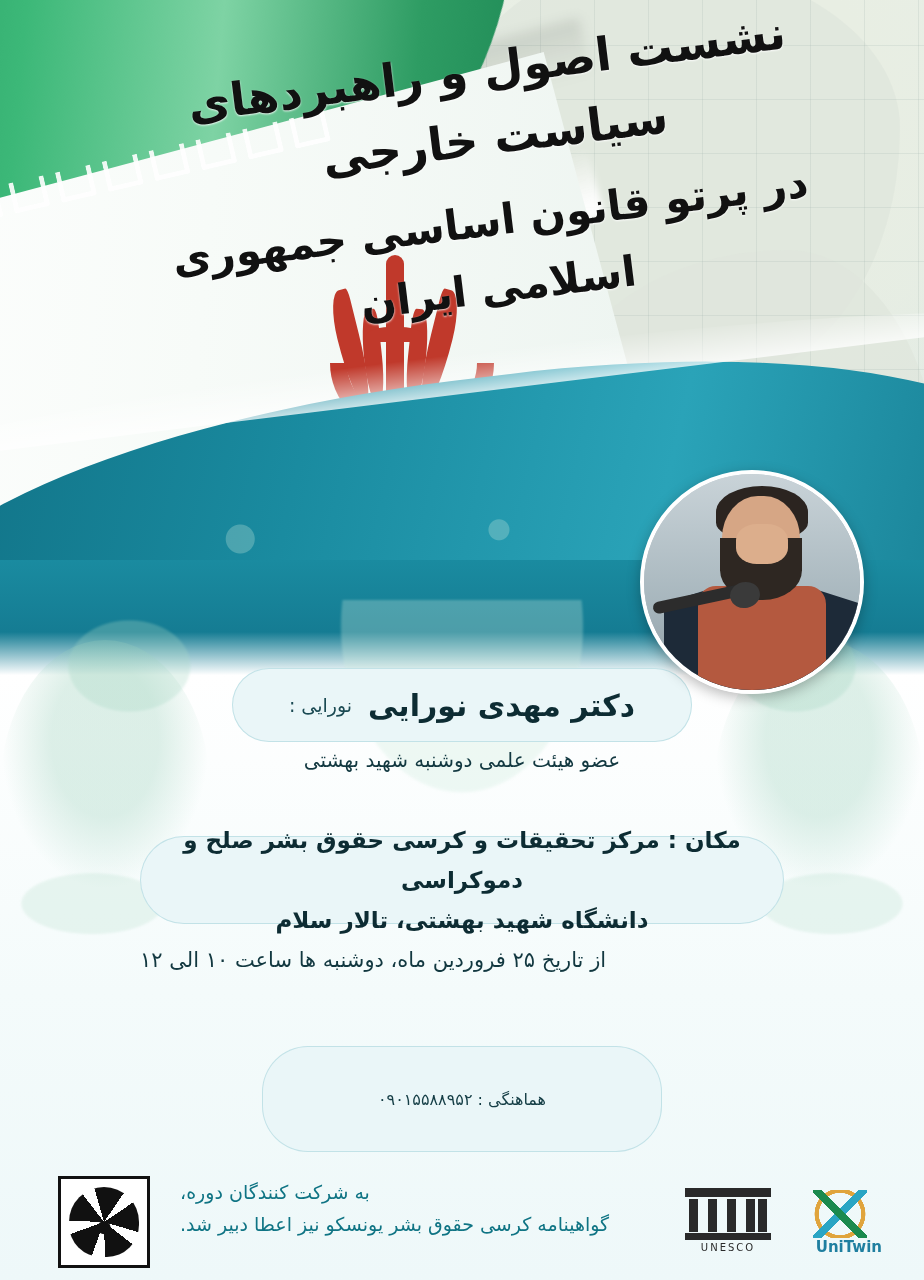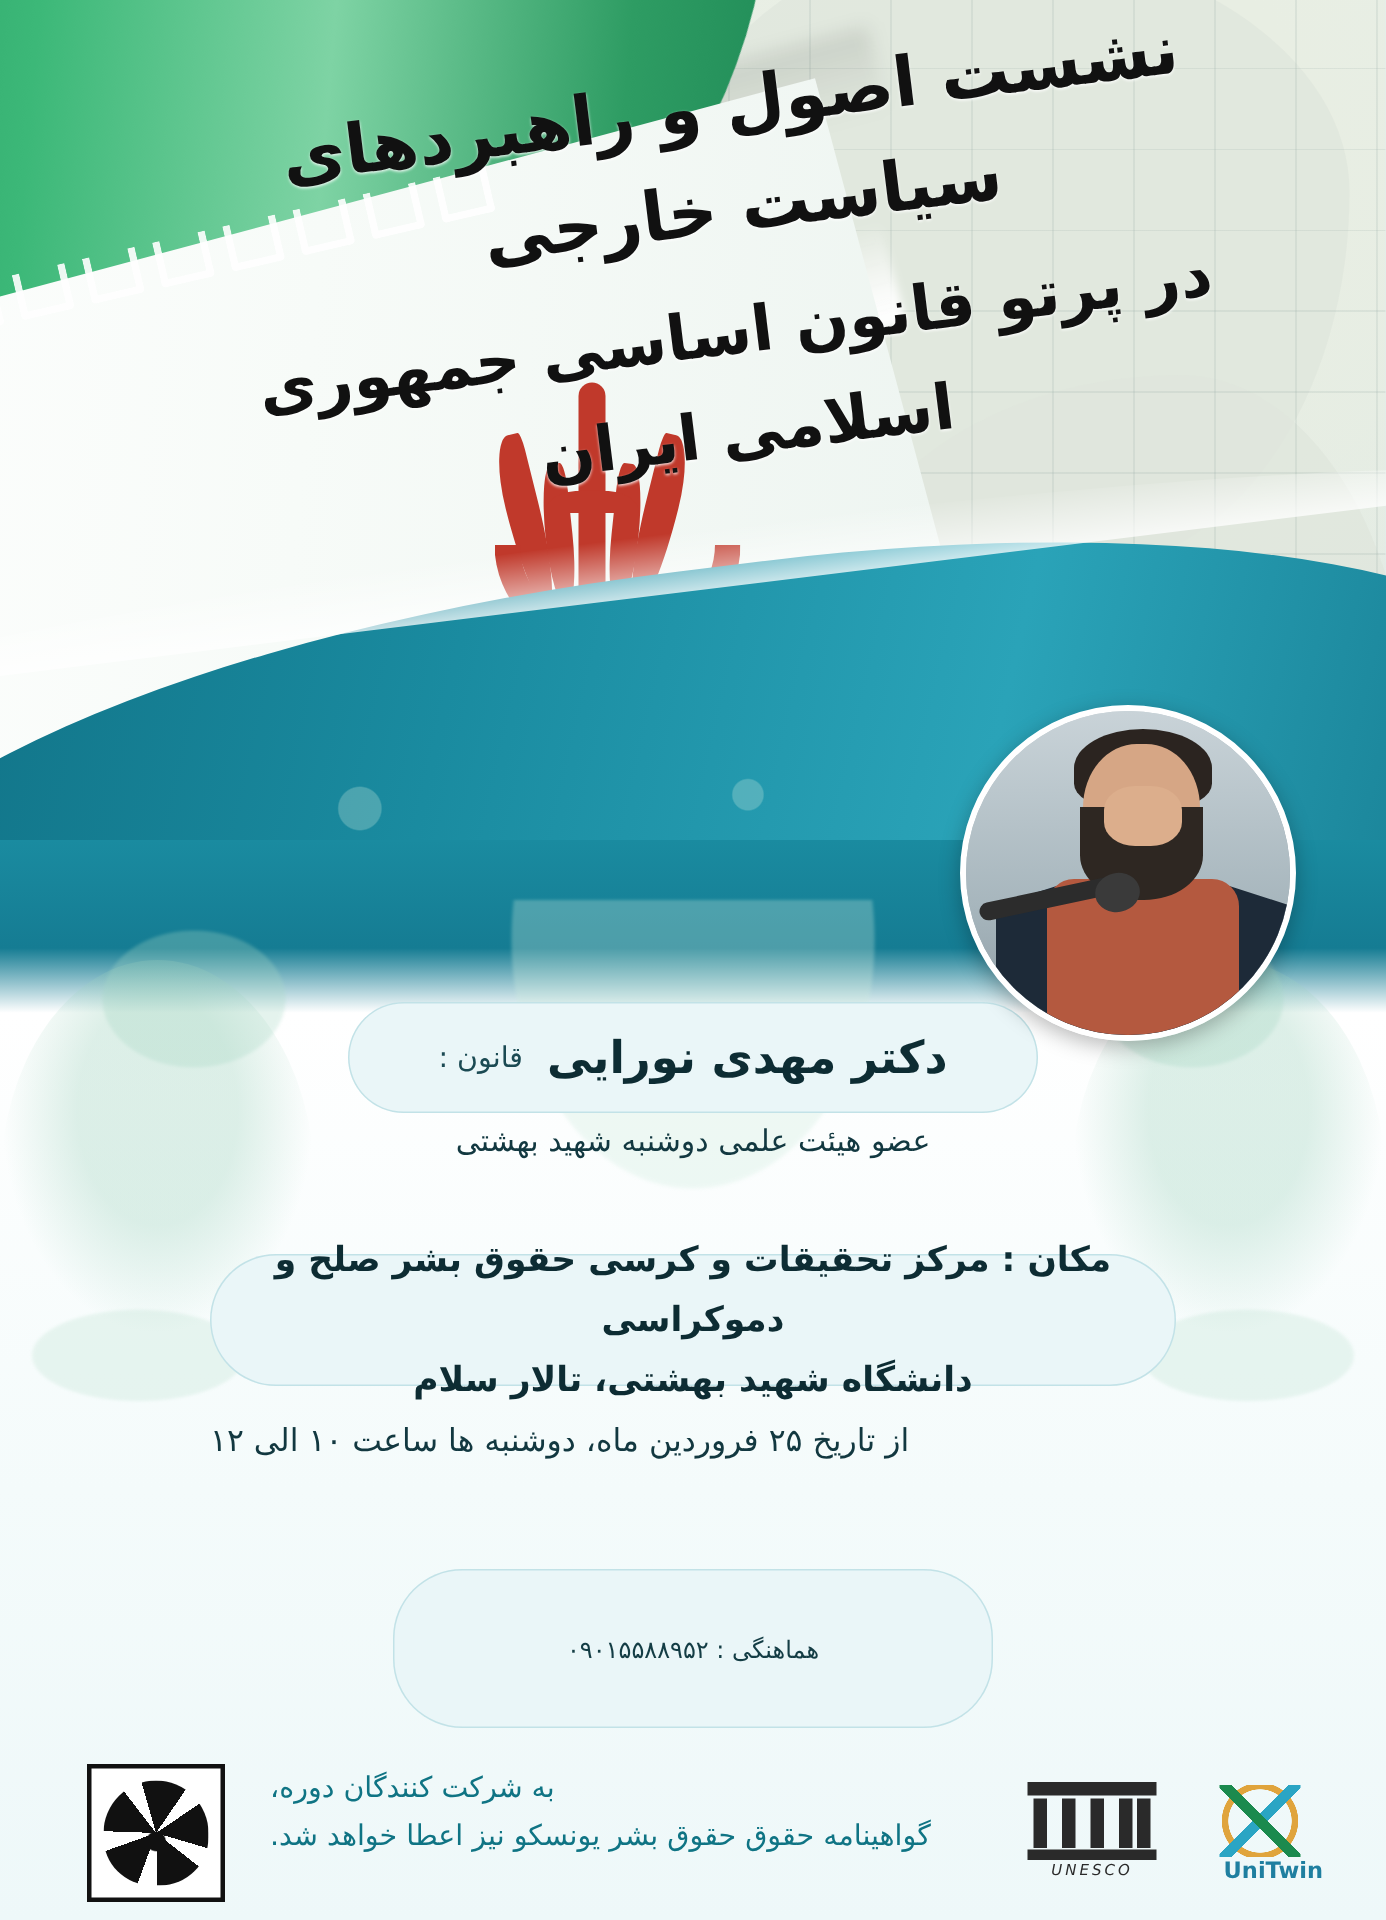--- a/index.html
+++ b/index.html
@@ -386,21 +386,21 @@
     width: 86px; height: 9px; background: currentColor;
   }
   .unesco-logo .col {
     position: absolute; top: 11px;
     width: 9px; height: 33px; background: currentColor;
   }
   .unesco-logo .base {
     position: absolute; left: 0; bottom: 0;
     width: 86px; height: 7px; background: currentColor;
   }
-  .unesco-logo .cap { font-size: 10px; letter-spacing: 2px; margin-top: 2px; font-style: italic; }
+  .unesco-logo .cap { font-size: 10px; letter-spacing: 2px; margin-top: 2px; }
   .unitwin-logo {
     position: absolute;
     right: 42px; top: 1190px;
     width: 84px; height: 76px;
     color: #1b8a4e;
   }
   .unitwin-logo .mark {
     width: 54px; height: 48px; margin: 0 auto;
     background:
       linear-gradient(45deg, rgba(0,0,0,0) 45%, #1b8a4e 45% 55%, rgba(0,0,0,0) 55%),
@@ -477,39 +477,39 @@
     <div class="hair"></div>
     <div class="head"></div>
     <div class="beard"></div>
     <div class="face-skin"></div>
     <div class="mic"></div>
     <div class="mic-head"></div>
   </div>
 
   <div class="pill speaker">
     <span>دکتر مهدی نورایی</span>
-    <span class="lbl">قانون :</span>
+    <span class="lbl">نورایی :</span>
   </div>
   <div class="sub-line">عضو هیئت علمی دوشنبه شهید بهشتی</div>
 
   <div class="pill venue">
     <div>
       <div>مکان : مرکز تحقیقات و کرسی حقوق بشر صلح و دموکراسی</div>
       <div>دانشگاه شهید بهشتی، تالار سلام</div>
     </div>
   </div>
   <div class="date-line">از تاریخ ۲۵ فروردین ماه، دوشنبه ها ساعت ۱۰ الی ۱۲</div>
 
   <div class="pill secretary">
     <div class="phone">هماهنگی : ۰۹۰۱۵۵۸۸۹۵۲</div>
   </div>
 
   <div class="footer-note">
     <div>به شرکت کنندگان دوره،</div>
-    <div>گواهینامه حقوق حقوق بشر یونسکو نیز اعطا خواهد شد.</div>
+    <div>گواهینامه کرسی حقوق بشر یونسکو نیز اعطا دبیر شد.</div>
   </div>
 
   <div class="sbu-logo">
     <div class="inner"></div>
   </div>
 
   <div class="unesco-logo">
     <div class="temple">
       <div class="roof"></div>
       <div class="col" style="left:4px"></div>

